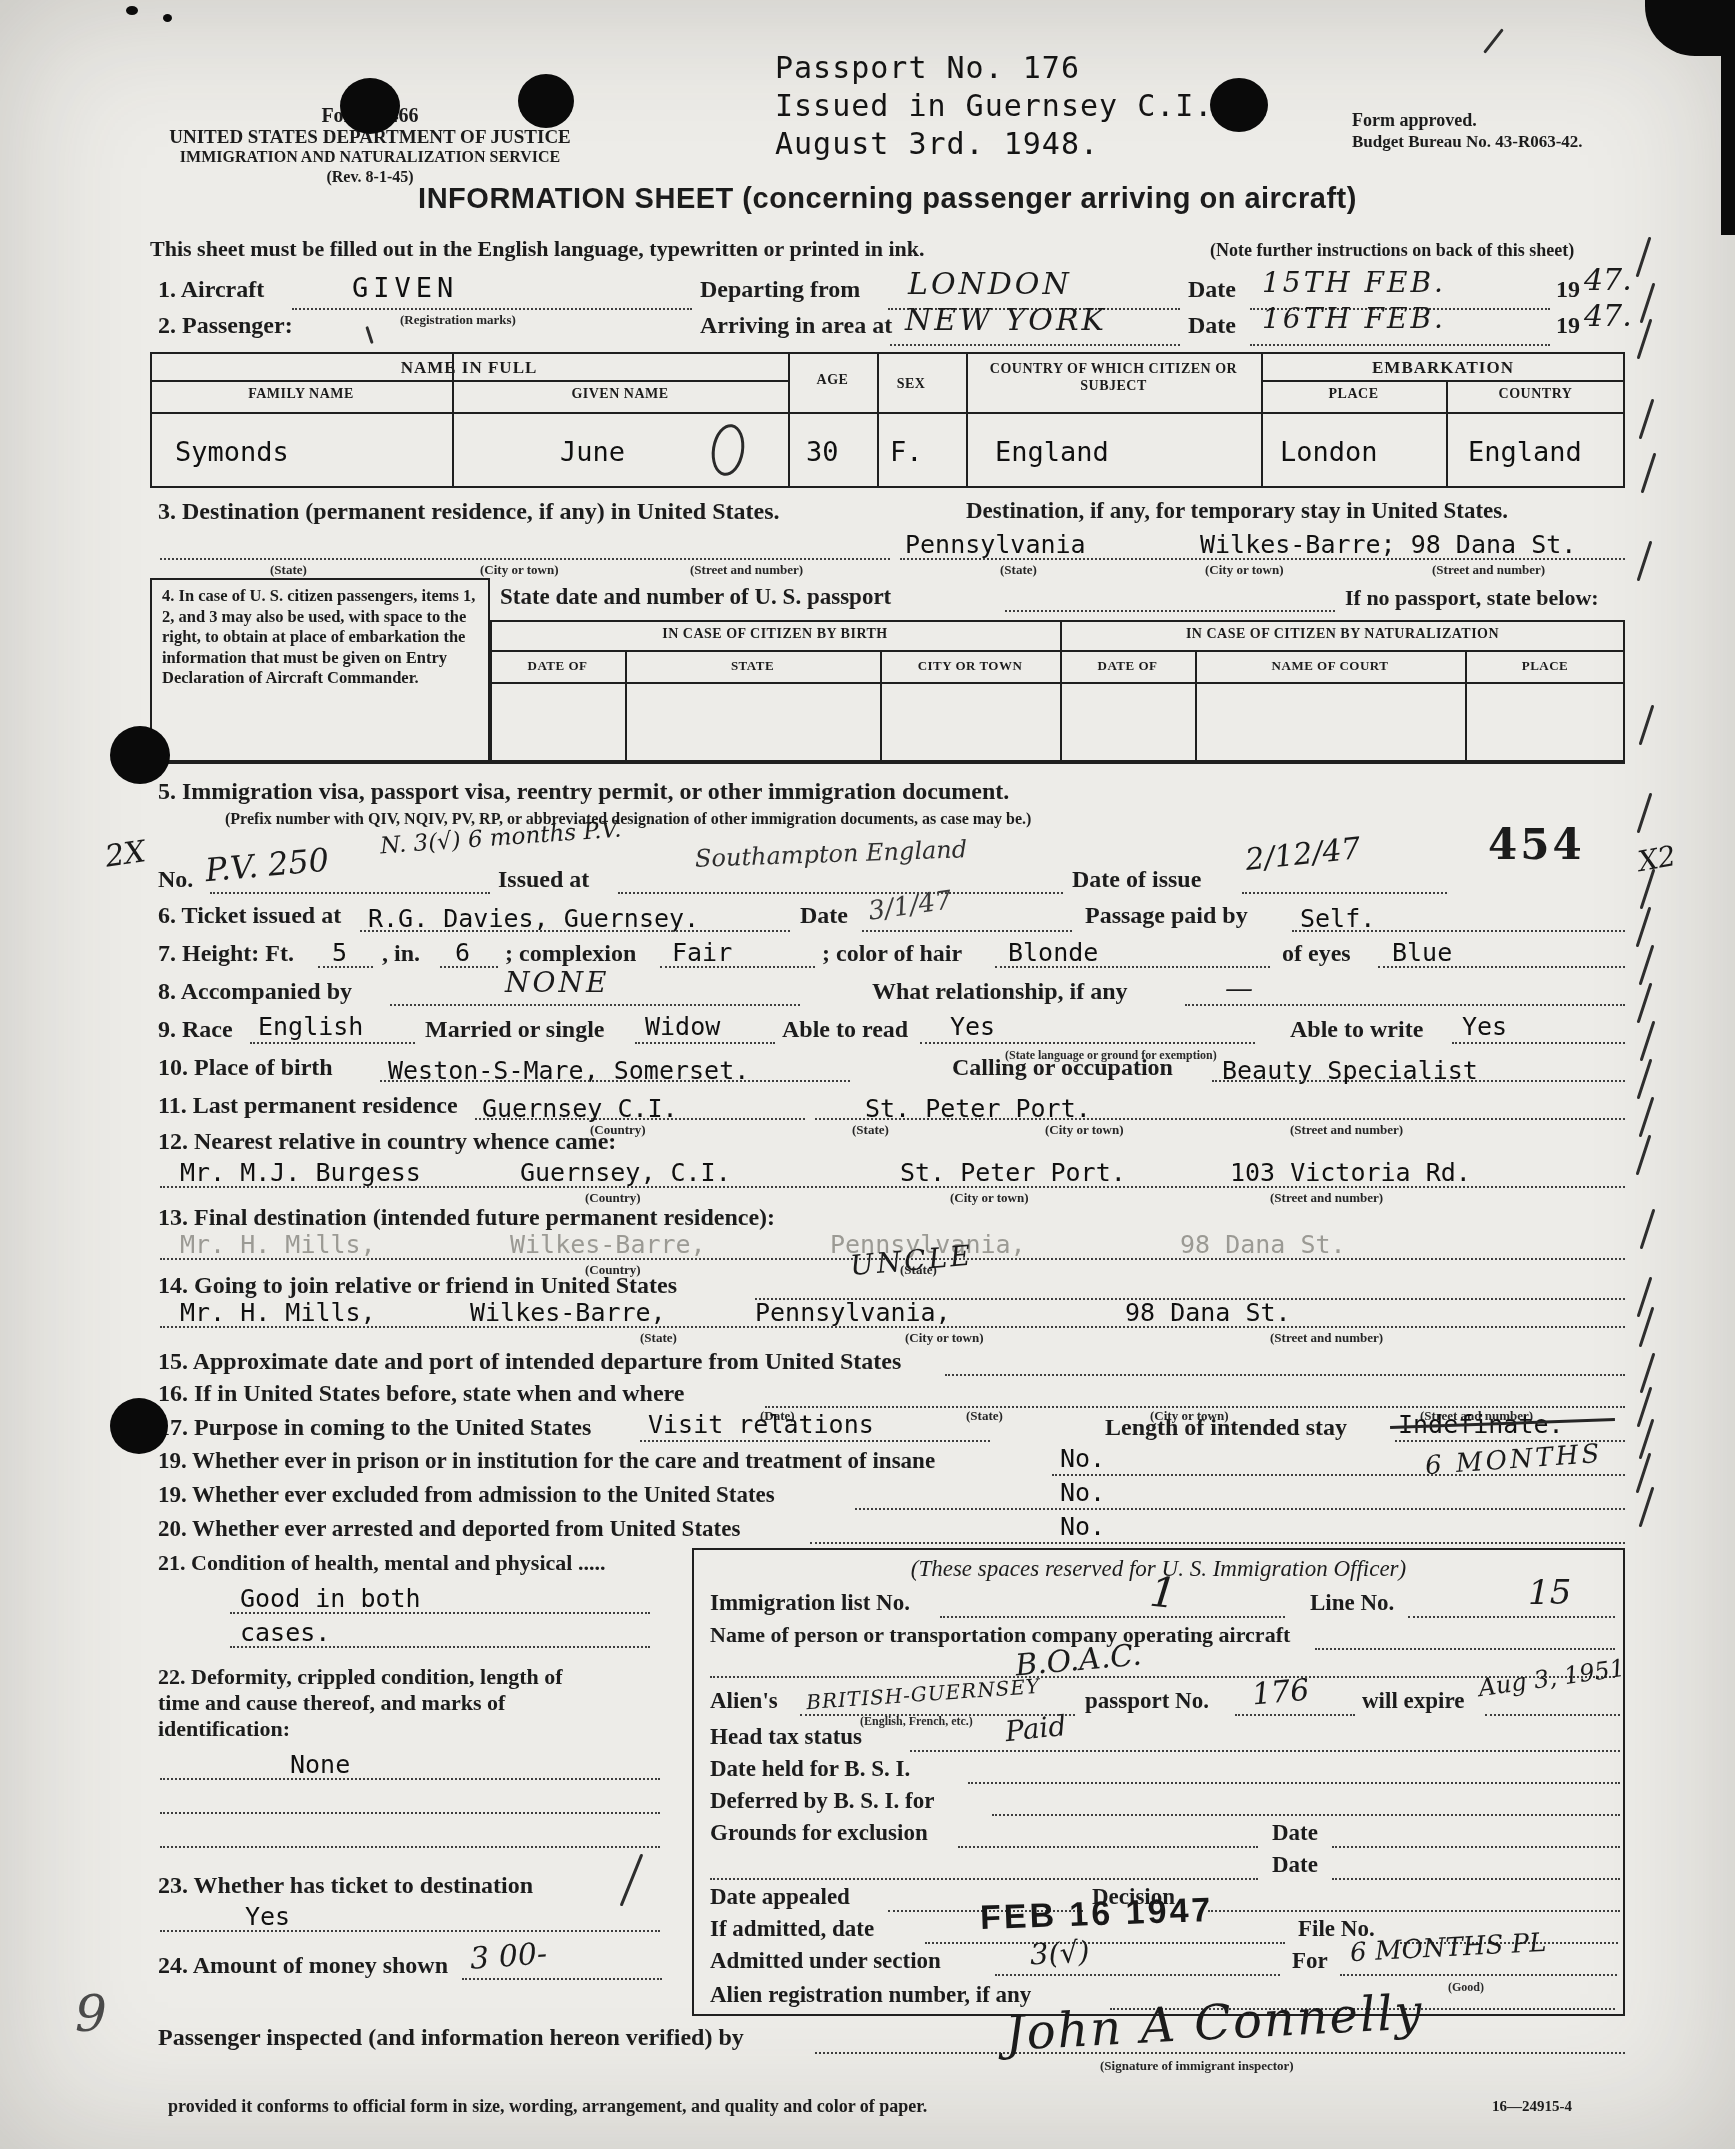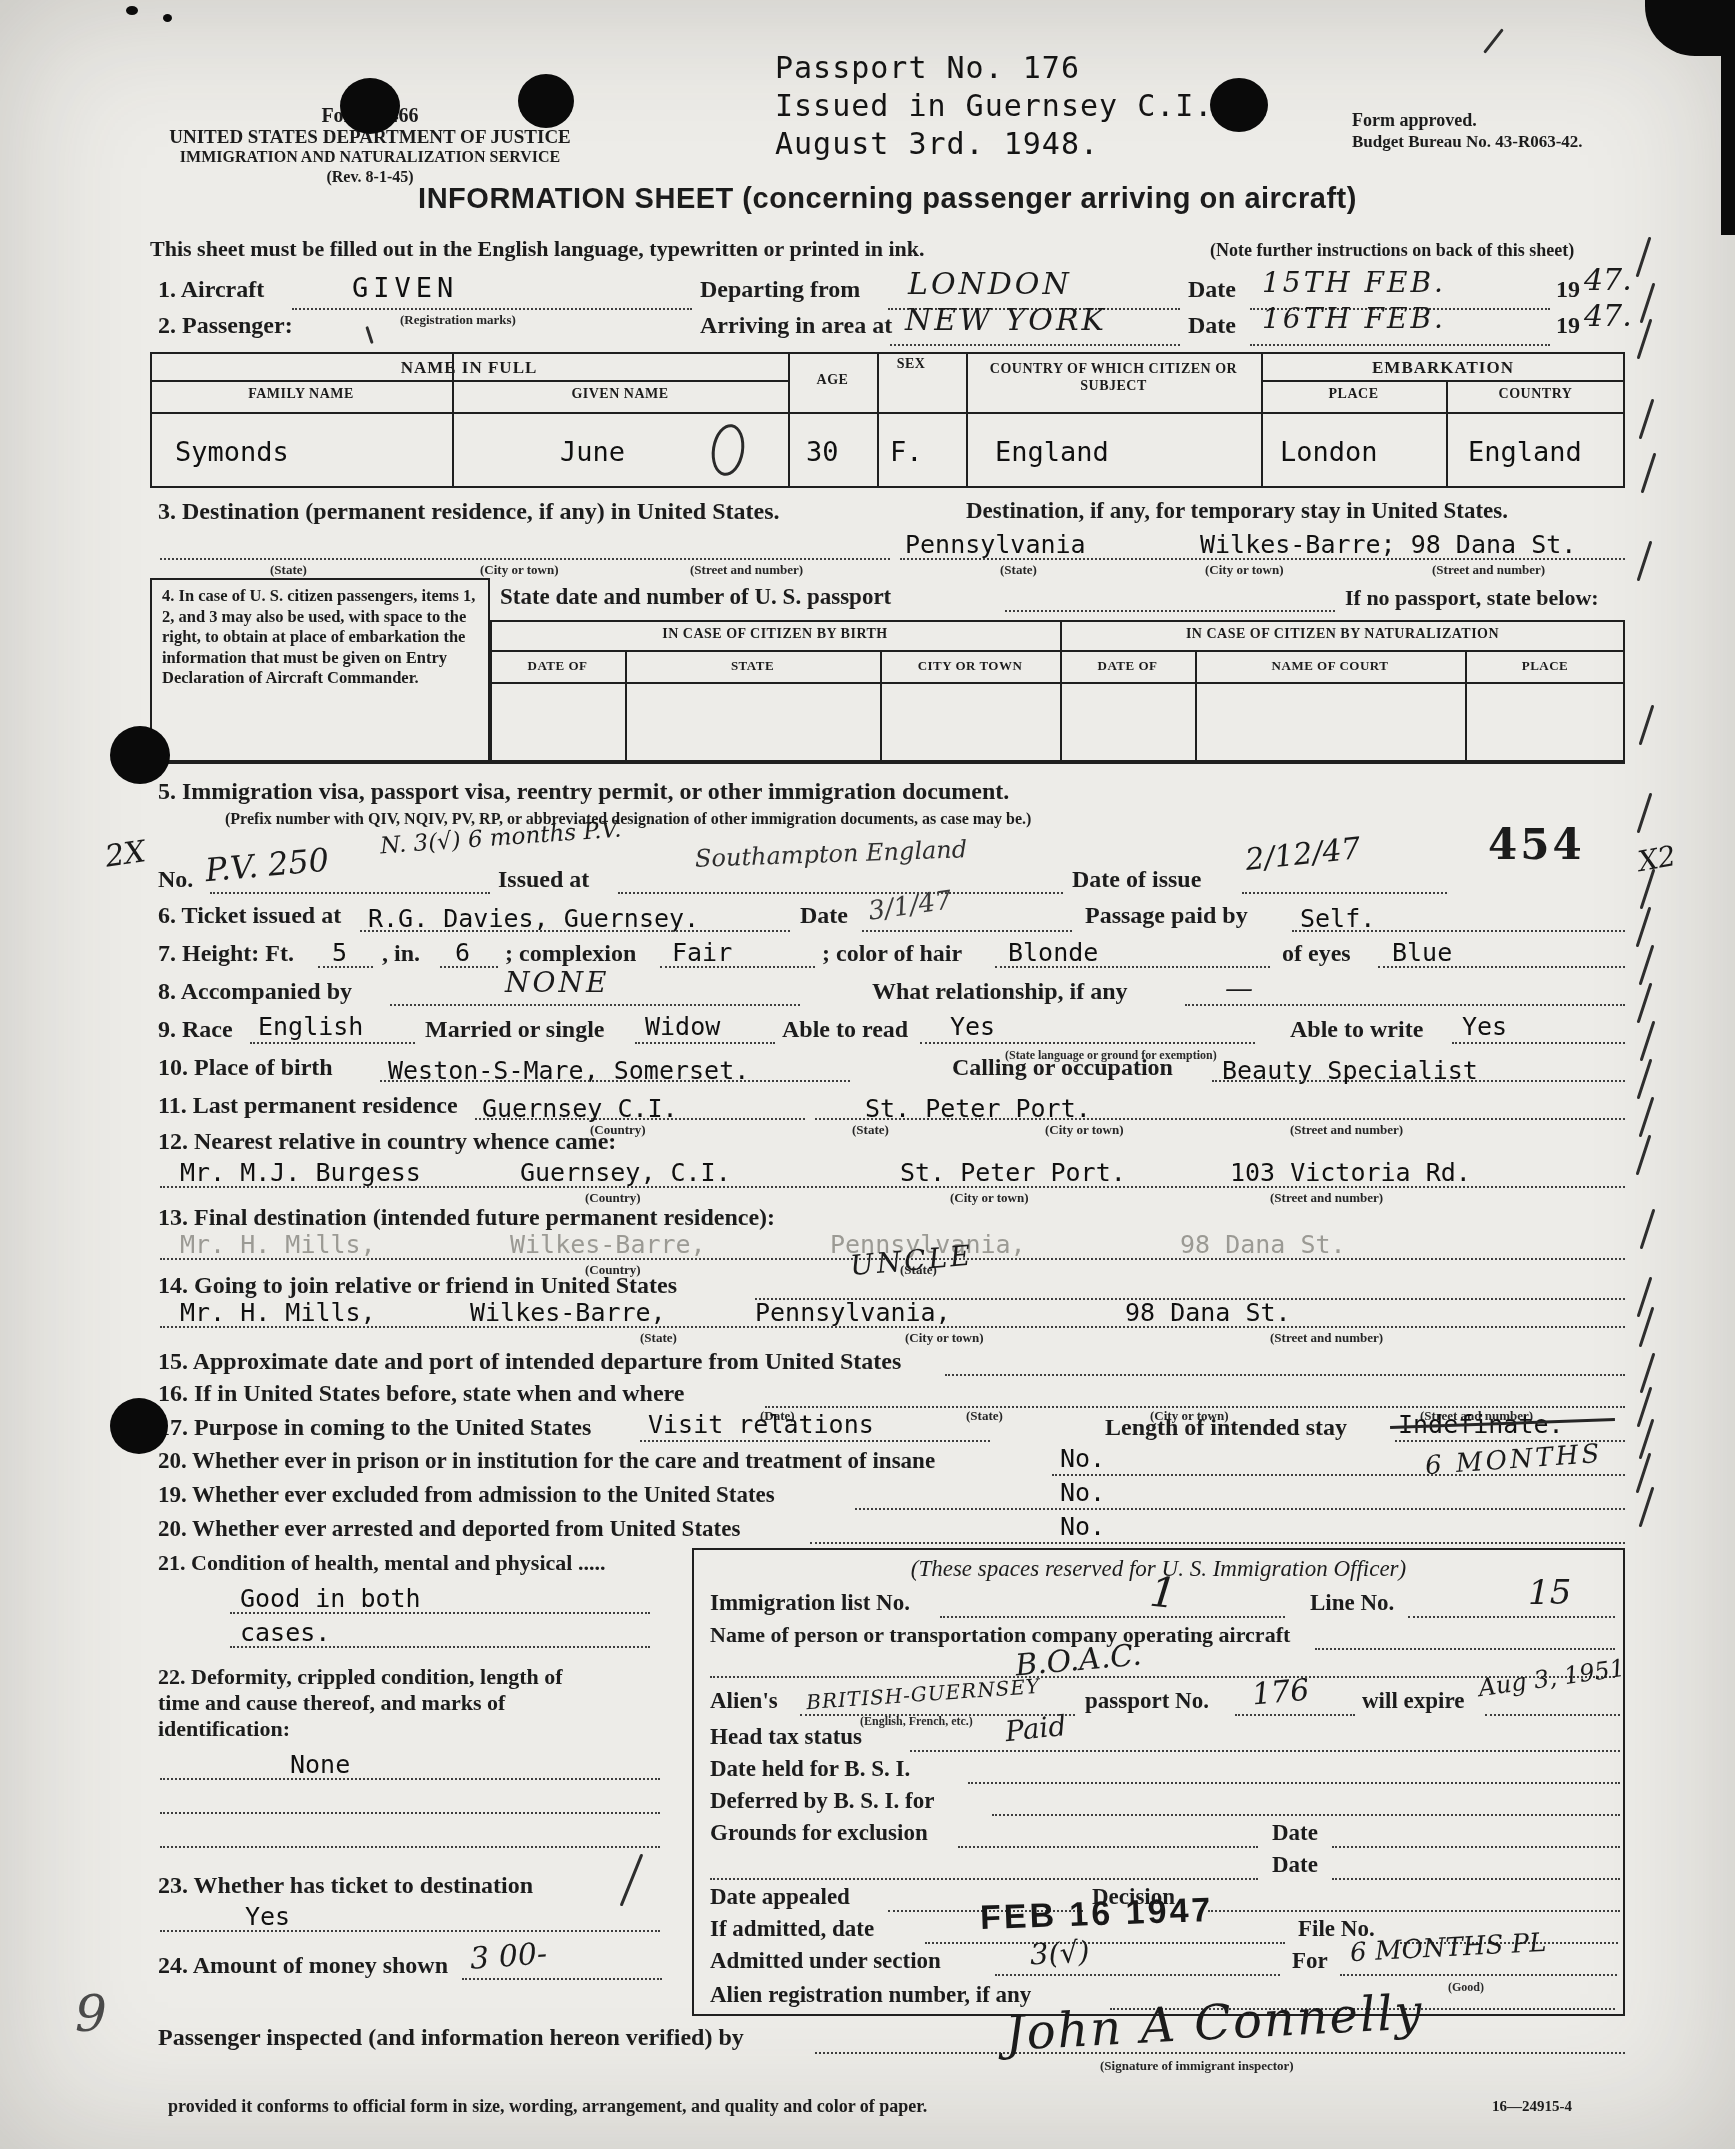--- a/index.html
+++ b/index.html
@@ -89,21 +89,21 @@
   <div class="vl" style="left:1261px;top:352px;height:136px"></div>
   <div class="vl" style="left:1446px;top:380px;height:108px"></div>
   <div class="hl" style="left:150px;top:380px;width:638px"></div>
   <div class="hl" style="left:1261px;top:380px;width:364px"></div>
   <div class="hl" style="left:150px;top:412px;width:1475px"></div>
   <div class="el hd17" style="left:150px;top:358px;width:638px">NAME IN FULL</div>
   <div class="el hd17" style="left:1261px;top:358px;width:364px">EMBARKATION</div>
   <div class="el hd14" style="left:150px;top:386px;width:302px">FAMILY NAME</div>
   <div class="el hd14" style="left:452px;top:386px;width:336px">GIVEN NAME</div>
   <div class="el hd14" style="left:788px;top:372px;width:89px">AGE</div>
-  <div class="el hd14" style="left:877px;top:356px;width:68px">SEX</div>
+  <div class="el hd14" style="left:877px;top:376px;width:68px">SEX</div>
   <div class="el hd14 wrap" style="left:966px;top:360px;width:295px;line-height:17px;padding:0 8px;box-sizing:border-box">COUNTRY OF WHICH CITIZEN OR SUBJECT</div>
   <div class="el hd14" style="left:1261px;top:386px;width:185px">PLACE</div>
   <div class="el hd14" style="left:1446px;top:386px;width:179px">COUNTRY</div>
   <div class="el typed27" style="left:175px;top:436px">Symonds</div>
   <div class="el typed27" style="left:560px;top:436px">June</div>
   <div class="oval" style="left:712px;top:424px"></div>
   <div class="el typed27" style="left:806px;top:436px">30</div>
   <div class="el typed27" style="left:890px;top:436px">F.</div>
   <div class="el typed27" style="left:995px;top:436px">England</div>
   <div class="el typed27" style="left:1280px;top:436px">London</div>
@@ -266,21 +266,21 @@
   <div class="el cap" style="left:1420px;top:1408px">(Street and number)</div>
   <div class="el lbl" style="left:158px;top:1414px">17. Purpose in coming to the United States</div>
   <div class="el typed" style="left:648px;top:1410px">Visit relations</div>
   <div class="dot" style="left:640px;top:1440px;width:350px"></div>
   <div class="el lbl" style="left:1105px;top:1414px">Length of intended stay</div>
   <div class="el typed" style="left:1398px;top:1410px">Indefinate.</div>
   <div class="strike" style="left:1390px;top:1422px;width:225px;transform:rotate(-2deg)"></div>
   <div class="dot" style="left:1395px;top:1440px;width:230px"></div>
   <div class="el hwc" style="left:1425px;top:1444px;font-size:26px;transform:rotate(-4deg)">6 MONTHS</div>
 
-  <div class="el lbl23" style="left:158px;top:1448px">20. Whether ever in prison or in institution for the care and treatment of insane</div>
+  <div class="el lbl23" style="left:158px;top:1448px">19. Whether ever in prison or in institution for the care and treatment of insane</div>
   <div class="el typed" style="left:1060px;top:1444px">No.</div>
   <div class="dot" style="left:1052px;top:1474px;width:573px"></div>
   <div class="el lbl23" style="left:158px;top:1482px">19. Whether ever excluded from admission to the United States</div>
   <div class="el typed" style="left:1060px;top:1478px">No.</div>
   <div class="dot" style="left:855px;top:1508px;width:770px"></div>
   <div class="el lbl23" style="left:158px;top:1516px">20. Whether ever arrested and deported from United States</div>
   <div class="el typed" style="left:1060px;top:1512px">No.</div>
   <div class="dot" style="left:810px;top:1542px;width:815px"></div>
 
   <div class="el lbl22" style="left:158px;top:1550px">21. Condition of health, mental and physical .....</div>

